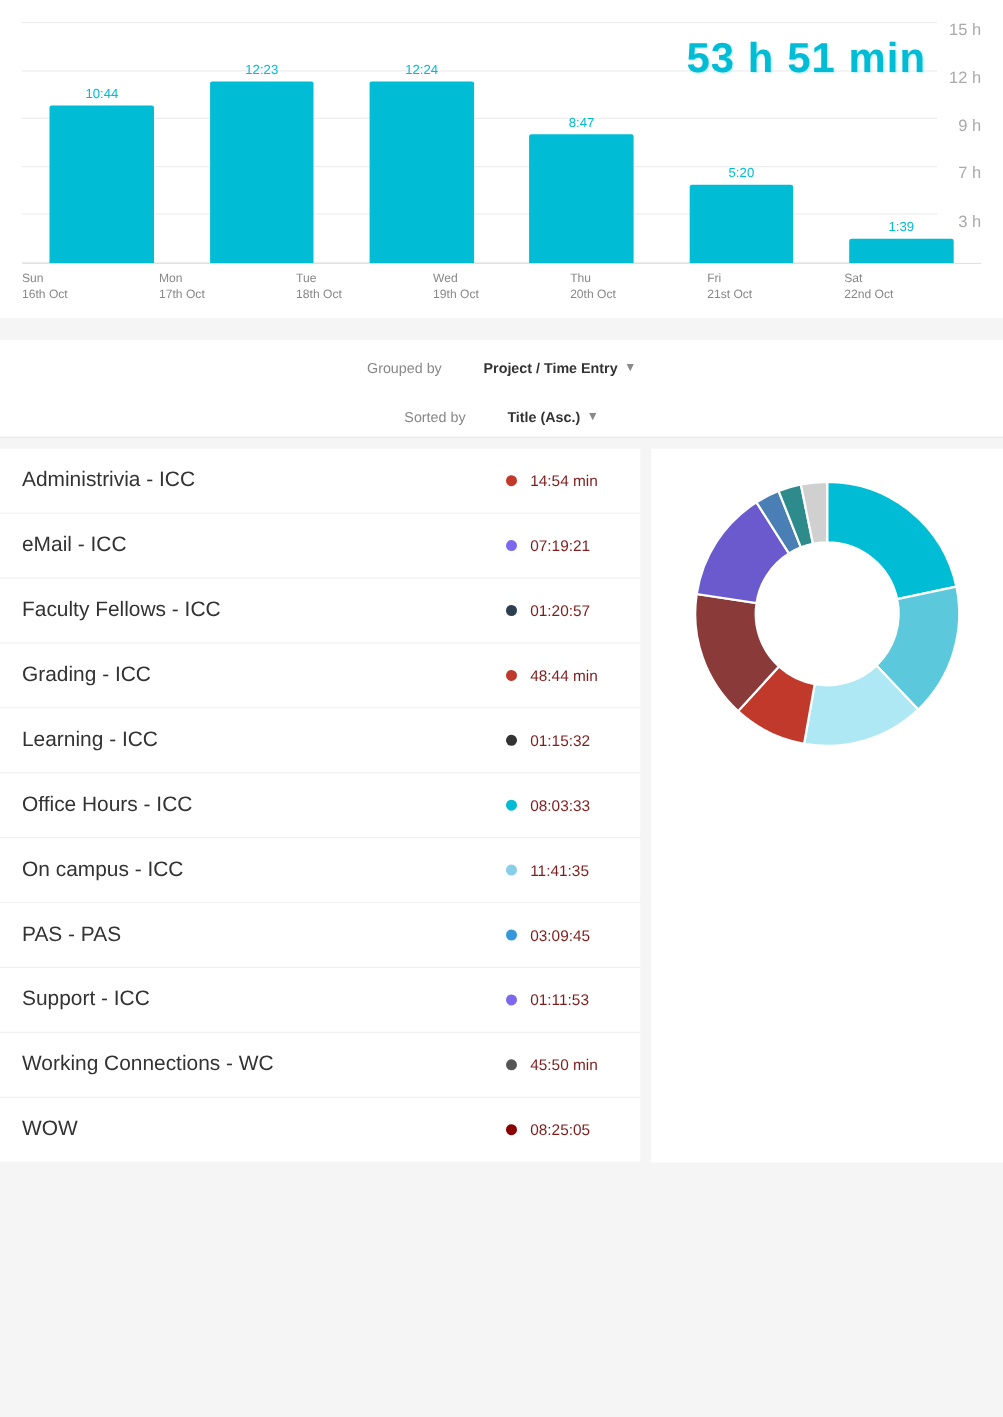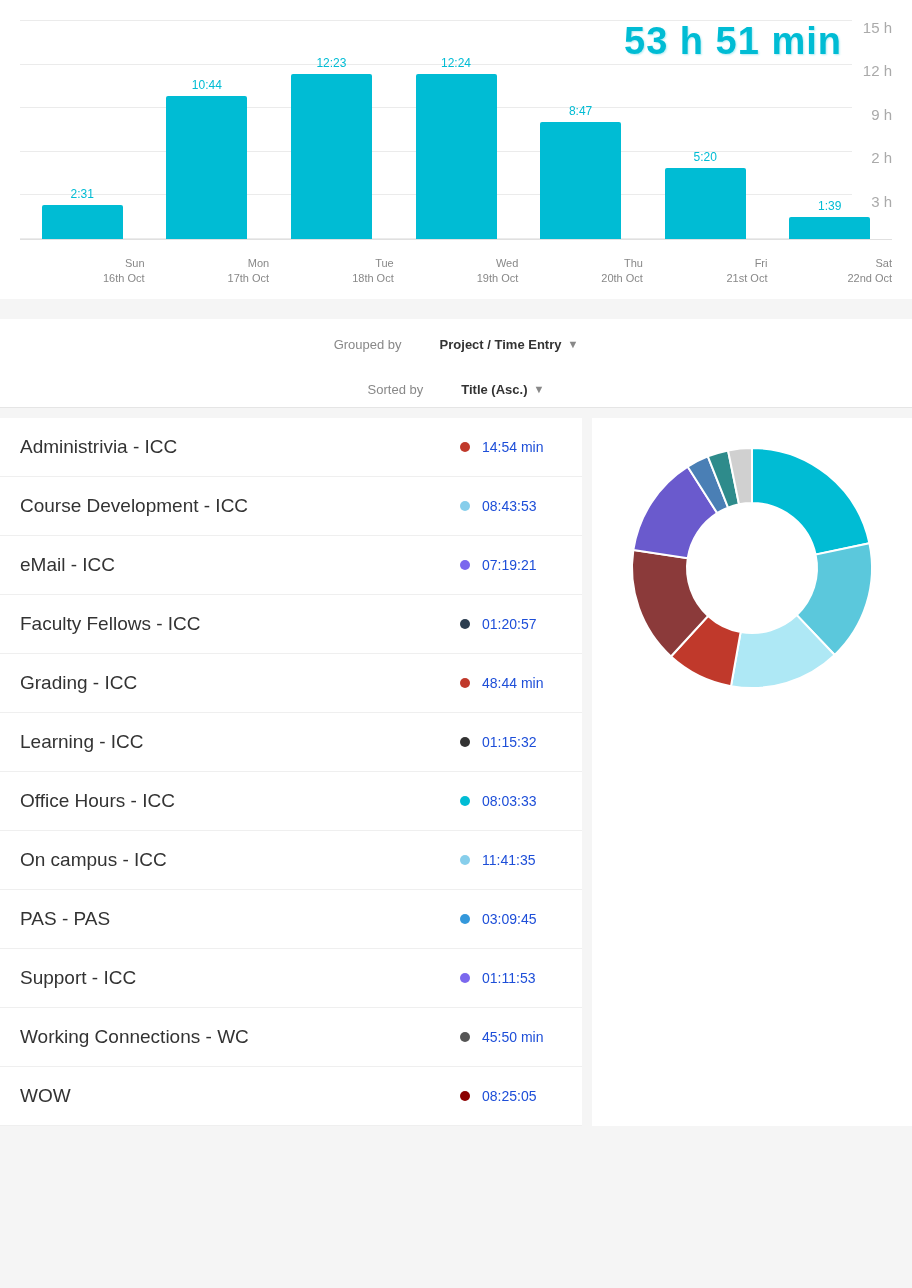--- a/index.html
+++ b/index.html
@@ -41,21 +41,21 @@
       padding-bottom: 2px;
     }
     .y-label {
       font-size: 15px;
       color: #aaa;
       text-align: right;
       line-height: 1;
     }
     .total-label {
       position: absolute;
-      top: 0;
+      top: 12px;
       right: 50px;
       font-size: 38px;
       font-weight: 900;
       color: #00bcd4;
       text-shadow: 1px 1px 2px rgba(0,188,212,0.3);
       letter-spacing: 1px;
     }
     .bars-container {
       display: flex;
       align-items: flex-end;
@@ -82,25 +82,25 @@
     .bar {
       background: #00bcd4;
       width: 65%;
       border-radius: 2px 2px 0 0;
     }
     .x-labels-row {
       display: flex;
     }
     .x-label-group {
       flex: 1;
-      text-align: right;
+      text-align: left;
       font-size: 11px;
       color: #888;
       line-height: 1.4;
-      padding: 16px 0 12px;
+      padding: 6px 0 12px;
     }
 
     
     .filters-section {
       background: #fff;
       padding: 18px 20px 10px;
       display: flex;
       align-items: center;
       gap: 30px;
       border-bottom: 1px solid #e5e5e5;
@@ -151,21 +151,21 @@
       font-weight: 400;
     }
     .entry-dot {
       width: 10px;
       height: 10px;
       border-radius: 50%;
       flex-shrink: 0;
     }
     .entry-time {
       font-size: 14px;
-      color: #1d4ed8;
+      color: #7f1d1d;
       min-width: 80px;
     }
 
     
     .donut-section {
       width: 320px;
       display: flex;
       align-items: flex-start;
       justify-content: center;
       padding: 20px;
@@ -193,24 +193,20 @@
       <div class="grid-line"></div>
       <div class="grid-line"></div>
       <div class="grid-line"></div>
       <div class="grid-line"></div>
     </div>
 
     <div class="total-label">53 h 51 min</div>
 
     <div class="bars-container" id="bars-container">
         <div class="bar-group">
-    <span class="bar-value">2:31</span>
-    <div class="bar" style="height:34px;"></div>
-  </div>
-        <div class="bar-group">
     <span class="bar-value">10:44</span>
     <div class="bar" style="height:143px;"></div>
   </div>
         <div class="bar-group">
     <span class="bar-value">12:23</span>
     <div class="bar" style="height:165px;"></div>
   </div>
         <div class="bar-group">
     <span class="bar-value">12:24</span>
     <div class="bar" style="height:165px;"></div>
@@ -226,21 +222,21 @@
         <div class="bar-group">
     <span class="bar-value">1:39</span>
     <div class="bar" style="height:22px;"></div>
   </div>
       </div>
 
     <div class="y-axis-labels" id="y-labels">
         <div class="y-label">15 h</div>
         <div class="y-label">12 h</div>
         <div class="y-label">9 h</div>
-        <div class="y-label">2 h</div>
+        <div class="y-label">7 h</div>
         <div class="y-label">3 h</div>
         <div class="y-label"></div>
       </div>
   </div>
   <div class="x-labels-row" id="x-labels-row">
       <div class="x-label-group">Sun<br>16th Oct</div>
       <div class="x-label-group">Mon<br>17th Oct</div>
       <div class="x-label-group">Tue<br>18th Oct</div>
       <div class="x-label-group">Wed<br>19th Oct</div>
       <div class="x-label-group">Thu<br>20th Oct</div>
@@ -262,25 +258,20 @@
   </div>
 </div>
 
 <div class="main-content">
 
   <div class="entries-list" id="entries-list">
       <div class="entry-row">
     <span class="entry-name">Administrivia - ICC</span>
     <span class="entry-dot" style="background:#c0392b;"></span>
     <span class="entry-time">14:54 min</span>
-  </div>
-      <div class="entry-row">
-    <span class="entry-name">Course Development - ICC</span>
-    <span class="entry-dot" style="background:#87ceeb;"></span>
-    <span class="entry-time">08:43:53</span>
   </div>
       <div class="entry-row">
     <span class="entry-name">eMail - ICC</span>
     <span class="entry-dot" style="background:#7b68ee;"></span>
     <span class="entry-time">07:19:21</span>
   </div>
       <div class="entry-row">
     <span class="entry-name">Faculty Fellows - ICC</span>
     <span class="entry-dot" style="background:#2c3e50;"></span>
     <span class="entry-time">01:20:57</span>

